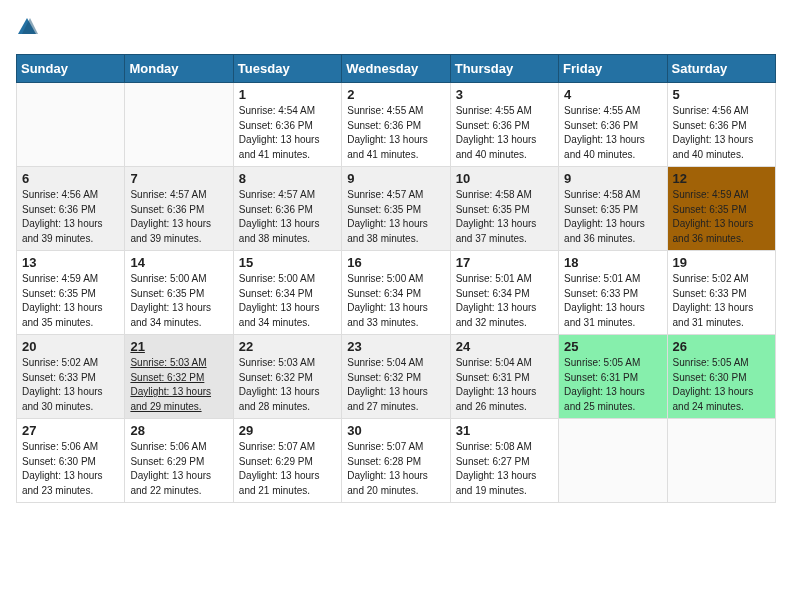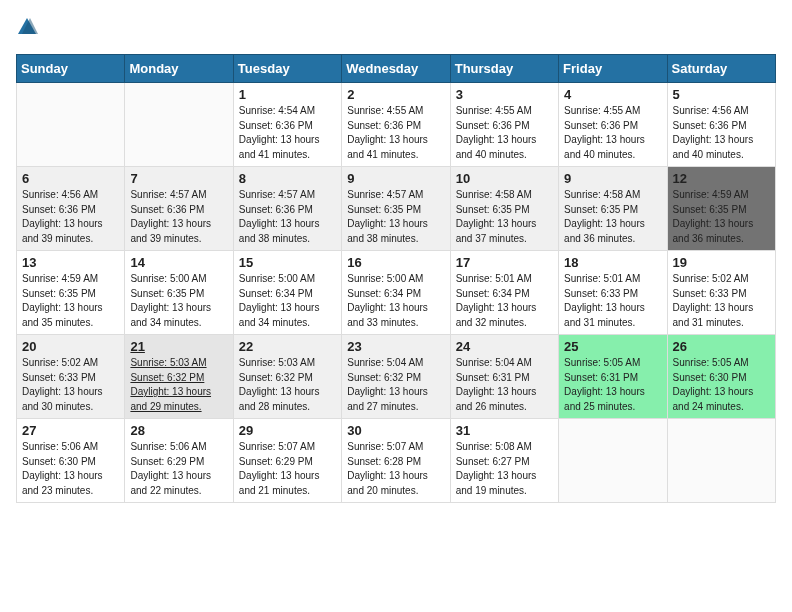--- a/index.html
+++ b/index.html
@@ -158,21 +158,21 @@
           <div class="day-detail">Sunrise: 4:57 AM<br>Sunset: 6:35 PM<br>Daylight: 13 hours and 38 minutes.</div>
         </td>
         <td style="background: rgb(240, 240, 240); margin-top: 20px;">
           <span class="day-number">10</span>
           <div class="day-detail">Sunrise: 4:58 AM<br>Sunset: 6:35 PM<br>Daylight: 13 hours and 37 minutes.</div>
         </td>
         <td style="background: rgb(240, 240, 240);">
           <span class="day-number">9</span>
           <div class="day-detail">Sunrise: 4:58 AM<br>Sunset: 6:35 PM<br>Daylight: 13 hours and 36 minutes.</div>
         </td>
-        <td style="background: #737373;">
+        <td style="background: #a16207;">
           <span class="day-number">12</span>
           <div class="day-detail">Sunrise: 4:59 AM<br>Sunset: 6:35 PM<br>Daylight: 13 hours and 36 minutes.</div>
         </td>
       </tr>
       <tr>
         <td>
           <span class="day-number">13</span>
           <div class="day-detail">Sunrise: 4:59 AM<br>Sunset: 6:35 PM<br>Daylight: 13 hours and 35 minutes.</div>
         </td>
         <td>

